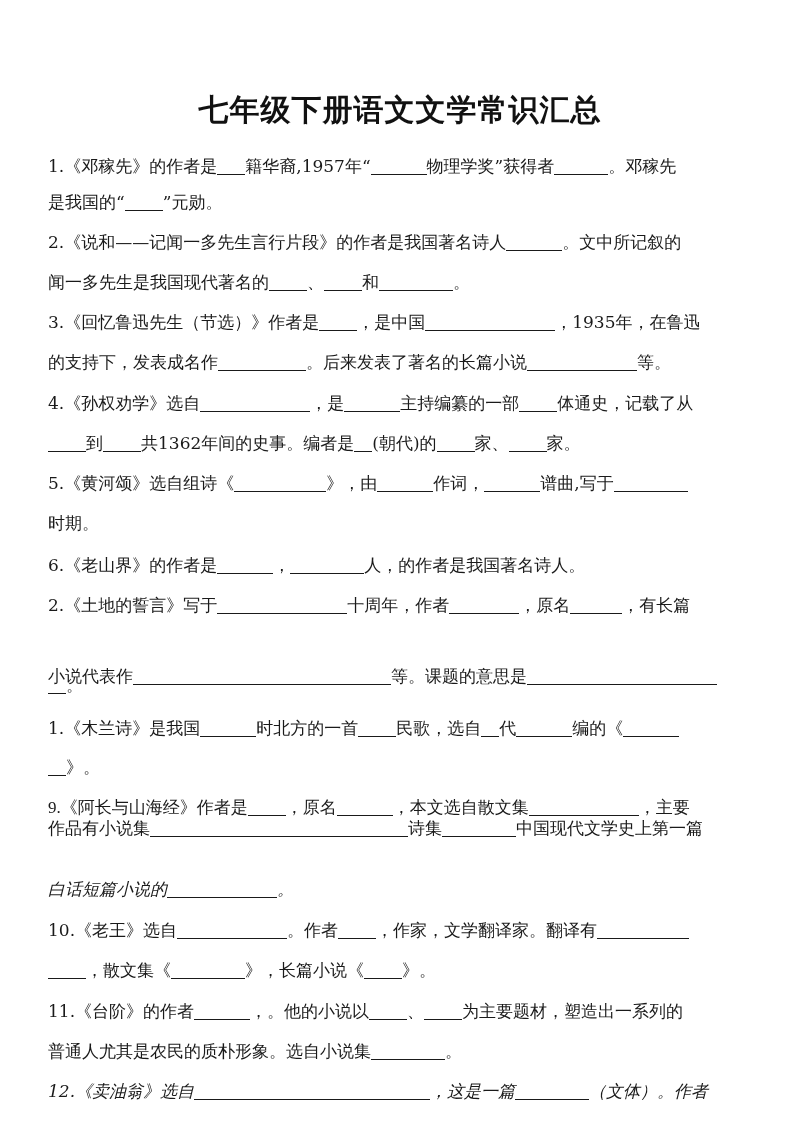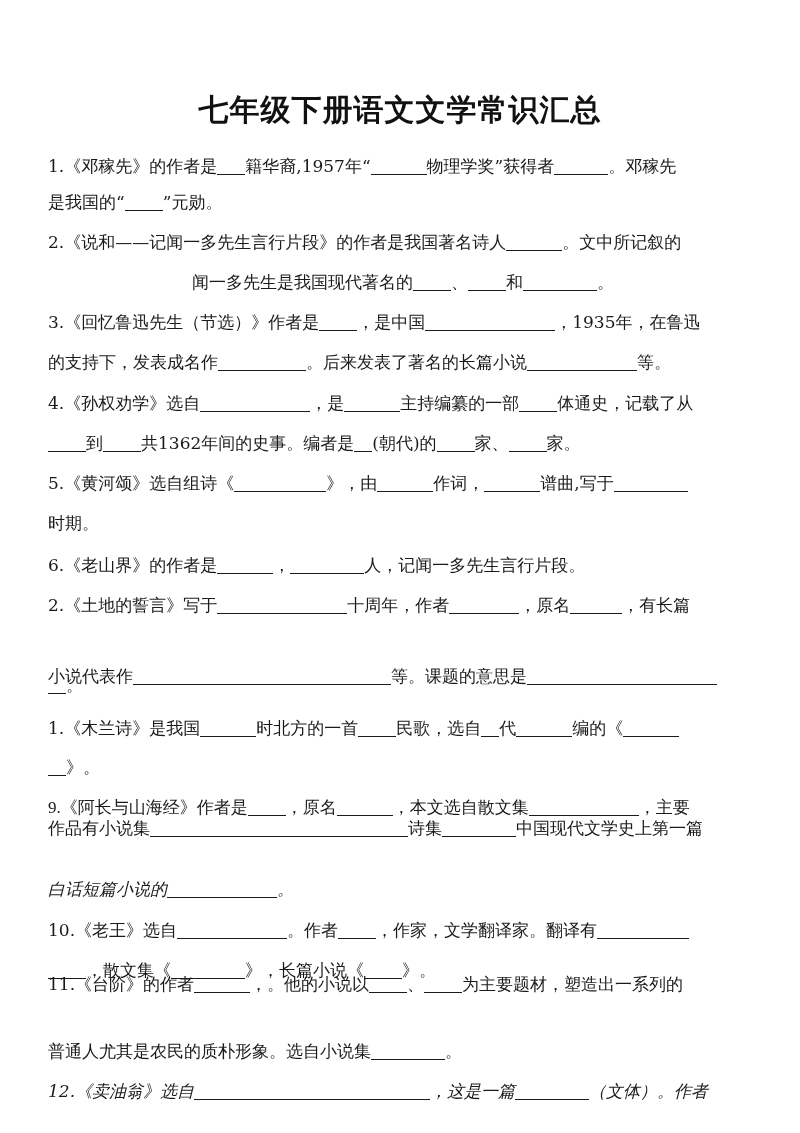--- a/index.html
+++ b/index.html
@@ -15,35 +15,35 @@
 </style>
 </head>
 <body>
 
 <div class="page">
   <div class="title">七年级下册语文文学常识汇总</div>
   <div id="lines">
       <div class="line" style="top: 102px;"><span>1.《邓稼先》的作者是</span><span class="blank" style="width: 28px;"></span><span>籍华裔,1957年“</span><span class="blank" style="width: 56px;"></span><span>物理学奖”获得者</span><span class="blank" style="width: 54px;"></span><span>。邓稼先</span></div>
       <div class="line" style="top: 138px;"><span>是我国的“</span><span class="blank" style="width: 38px;"></span><span>”元勋。</span></div>
       <div class="line" style="top: 178px;"><span>2.《说和——记闻一多先生言行片段》的作者是我国著名诗人</span><span class="blank" style="width: 56px;"></span><span>。文中所记叙的</span></div>
-      <div class="line" style="top: 218px; text-align: center;"><span>闻一多先生是我国现代著名的</span><span class="blank" style="width: 38px;"></span><span>、</span><span class="blank" style="width: 38px;"></span><span>和</span><span class="blank" style="width: 74px;"></span><span>。</span></div>
+      <div class="line" style="top: 218px;"><span>闻一多先生是我国现代著名的</span><span class="blank" style="width: 38px;"></span><span>、</span><span class="blank" style="width: 38px;"></span><span>和</span><span class="blank" style="width: 74px;"></span><span>。</span></div>
       <div class="line" style="top: 258px;"><span>3.《回忆鲁迅先生（节选）》作者是</span><span class="blank" style="width: 38px;"></span><span>，是中国</span><span class="blank" style="width: 130px;"></span><span>，1935年，在鲁迅</span></div>
       <div class="line" style="top: 298px;"><span>的支持下，发表成名作</span><span class="blank" style="width: 88px;"></span><span>。后来发表了著名的长篇小说</span><span class="blank" style="width: 110px;"></span><span>等。</span></div>
       <div class="line" style="top: 339px;"><span>4.《孙权劝学》选自</span><span class="blank" style="width: 110px;"></span><span>，是</span><span class="blank" style="width: 56px;"></span><span>主持编纂的一部</span><span class="blank" style="width: 38px;"></span><span>体通史，记载了从</span></div>
       <div class="line" style="top: 379px;"><span class="blank" style="width: 38px;"></span><span>到</span><span class="blank" style="width: 38px;"></span><span>共1362年间的史事。编者是</span><span class="blank" style="width: 18px;"></span><span>(朝代)的</span><span class="blank" style="width: 38px;"></span><span>家、</span><span class="blank" style="width: 38px;"></span><span>家。</span></div>
       <div class="line" style="top: 419px;"><span>5.《黄河颂》选自组诗《</span><span class="blank" style="width: 92px;"></span><span>》，由</span><span class="blank" style="width: 56px;"></span><span>作词，</span><span class="blank" style="width: 56px;"></span><span>谱曲,写于</span><span class="blank" style="width: 74px;"></span></div>
       <div class="line" style="top: 459px;"><span>时期。</span></div>
-      <div class="line" style="top: 501px;"><span>6.《老山界》的作者是</span><span class="blank" style="width: 56px;"></span><span>，</span><span class="blank" style="width: 74px;"></span><span>人，记闻一多先生言行片段。</span></div>
+      <div class="line" style="top: 501px;"><span>6.《老山界》的作者是</span><span class="blank" style="width: 56px;"></span><span>，</span><span class="blank" style="width: 74px;"></span><span>人，的作者是我国著名诗人。</span></div>
       <div class="line" style="top: 541px;"><span>2.《土地的誓言》写于</span><span class="blank" style="width: 130px;"></span><span>十周年，作者</span><span class="blank" style="width: 70px;"></span><span>，原名</span><span class="blank" style="width: 52px;"></span><span>，有长篇</span></div>
       <div class="line" style="top: 613px; font-family: Liberation Serif, serif;"><span>小说代表作</span><span class="blank" style="width: 258px;"></span><span>等。课题的意思是</span><span class="blank" style="width: 190px;"></span></div>
       <div class="line" style="top: 621px;"><span class="blank" style="width: 18px;"></span><span>。</span></div>
       <div class="line" style="top: 664px;"><span>1.《木兰诗》是我国</span><span class="blank" style="width: 56px;"></span><span>时北方的一首</span><span class="blank" style="width: 38px;"></span><span>民歌，选自</span><span class="blank" style="width: 18px;"></span><span>代</span><span class="blank" style="width: 56px;"></span><span>编的《</span><span class="blank" style="width: 56px;"></span></div>
       <div class="line" style="top: 703px;"><span class="blank" style="width: 18px;"></span><span>》。</span></div>
       <div class="line" style="top: 744px; font-family: Liberation Serif, serif;"><span>9.《阿长与山海经》作者是</span><span class="blank" style="width: 38px;"></span><span>，原名</span><span class="blank" style="width: 56px;"></span><span>，本文选自散文集</span><span class="blank" style="width: 110px;"></span><span>，主要</span></div>
       <div class="line" style="top: 764px;"><span>作品有小说集</span><span class="blank" style="width: 258px;"></span><span>诗集</span><span class="blank" style="width: 74px;"></span><span>中国现代文学史上第一篇</span></div>
       <div class="line" style="top: 825px; font-style: italic;"><span>白话短篇小说的</span><span class="blank" style="width: 110px;"></span><span>。</span></div>
       <div class="line" style="top: 866px;"><span>10.《老王》选自</span><span class="blank" style="width: 110px;"></span><span>。作者</span><span class="blank" style="width: 38px;"></span><span>，作家，文学翻译家。翻译有</span><span class="blank" style="width: 92px;"></span></div>
       <div class="line" style="top: 906px;"><span class="blank" style="width: 38px;"></span><span>，散文集《</span><span class="blank" style="width: 74px;"></span><span>》，长篇小说《</span><span class="blank" style="width: 38px;"></span><span>》。</span></div>
-      <div class="line" style="top: 920px;"><span>11.《台阶》的作者</span><span class="blank" style="width: 56px;"></span><span>，。他的小说以</span><span class="blank" style="width: 38px;"></span><span>、</span><span class="blank" style="width: 38px;"></span><span>为主要题材，塑造出一系列的</span></div>
+      <div class="line" style="top: 947px;"><span>11.《台阶》的作者</span><span class="blank" style="width: 56px;"></span><span>，。他的小说以</span><span class="blank" style="width: 38px;"></span><span>、</span><span class="blank" style="width: 38px;"></span><span>为主要题材，塑造出一系列的</span></div>
       <div class="line" style="top: 987px;"><span>普通人尤其是农民的质朴形象。选自小说集</span><span class="blank" style="width: 74px;"></span><span>。</span></div>
       <div class="line" style="top: 1027px; font-style: italic;"><span>12.《卖油翁》选自</span><span class="blank" style="width: 236px;"></span><span>，这是一篇</span><span class="blank" style="width: 74px;"></span><span>（文体）。作者</span></div>
     </div>
 </div>
 
 </body></html>

